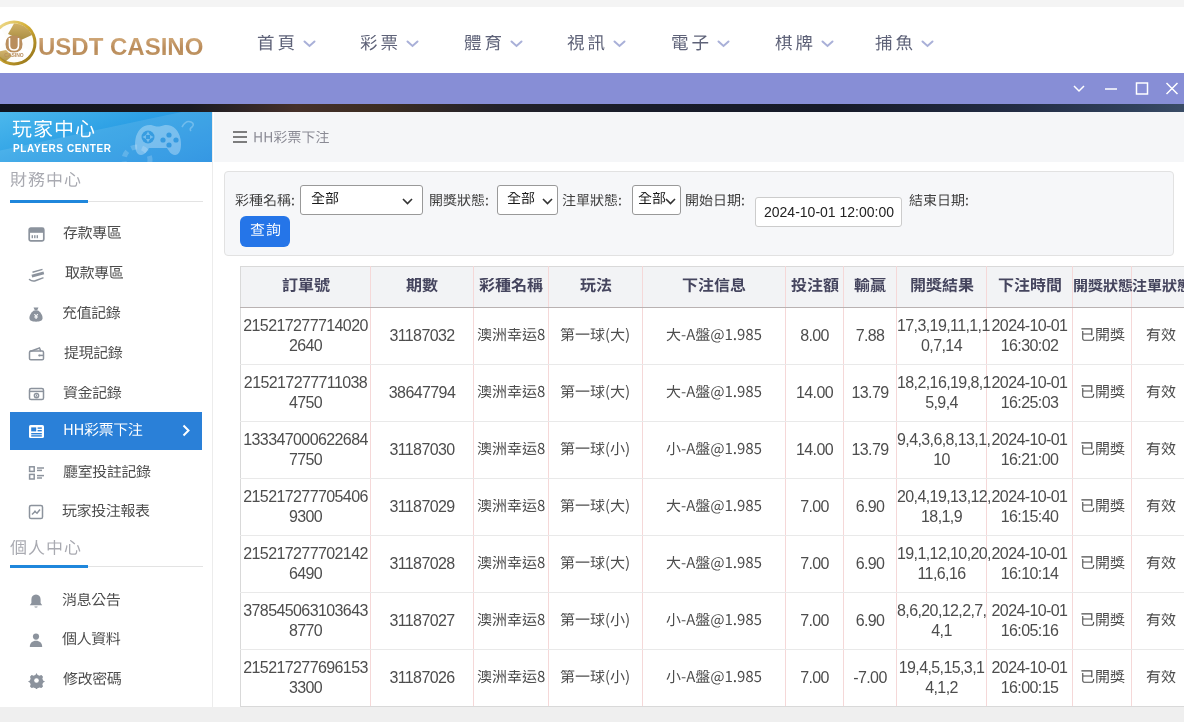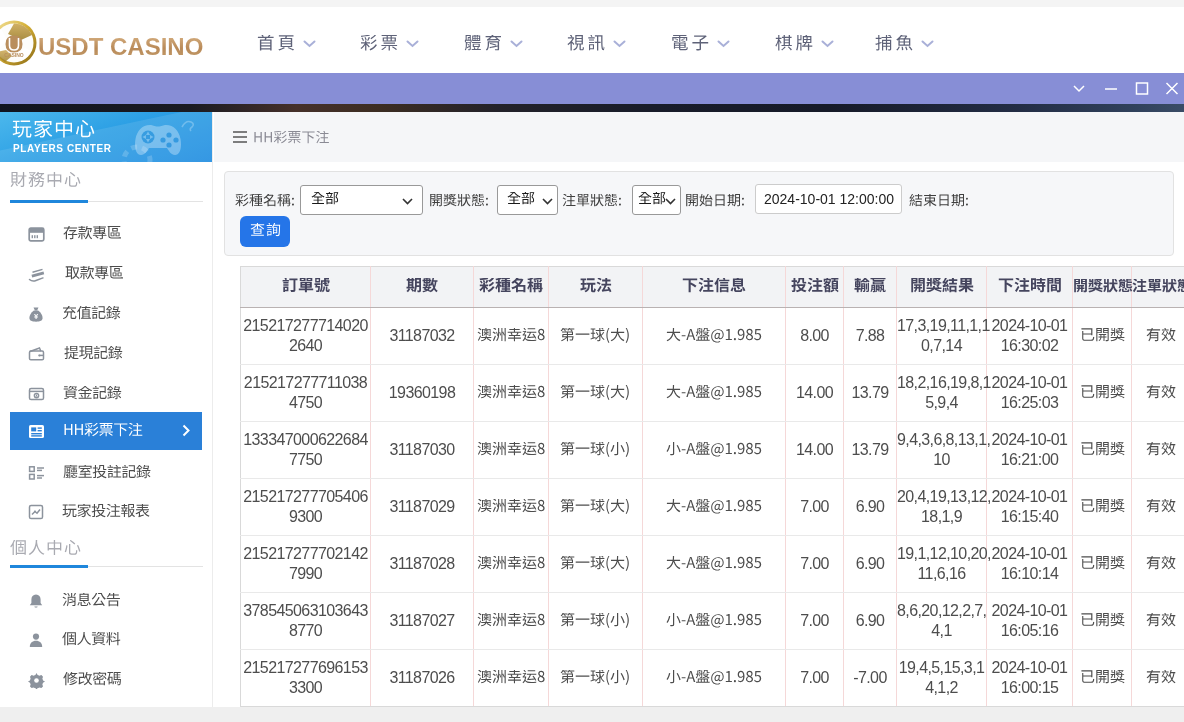--- a/index.html
+++ b/index.html
@@ -23,21 +23,21 @@
 .mi .mt { margin-left:18px; }
 #active { position:absolute; left:10px; top:300px; width:192px; height:38px; background:#2a80d8; display:flex; align-items:center; padding-left:18px; }
 #active .mt { margin-left:18px; }
 #active .arr { position:absolute; right:12px; top:12px; }
 #main { position:absolute; left:214px; top:0; width:970px; height:610px; background:#fff; }
 #crumb { position:absolute; left:0; top:0; width:970px; height:50px; background:#f5f6f8; }
 #filter { position:absolute; left:10px; top:59px; width:950px; height:85px; background:#f6f7f9; border:1px solid #e2e2e2; border-radius:4px; }
 .flabel { position:absolute; top:20px; }
 .sel { position:absolute; top:13px; height:30px; background:#fff; border:1px solid #999; border-radius:3px; display:flex; align-items:center; padding-left:10px; }
 .sel .sc { position:absolute; top:12px; }
-.inp { position:absolute; top:12px; height:30px; background:#fff; border:1px solid #ccc; border-radius:3px; font-size:14px; color:#222; display:flex; align-items:center; padding-left:8px; }
+.inp { position:absolute; top:25px; height:30px; background:#fff; border:1px solid #ccc; border-radius:3px; font-size:14px; color:#222; display:flex; align-items:center; padding-left:8px; }
 #qbtn { position:absolute; left:15px; top:44px; width:50px; height:31px; background:#2575e8; border-radius:6px; display:flex; align-items:center; justify-content:center; }
 table { position:absolute; left:26px; top:154px; width:950px; border-collapse:collapse; table-layout:fixed; }
 th { height:41px; background:#f2f3f5; border:1px solid #f5d8d8; border-top:1px solid #d9d9d9; border-bottom:1px solid #b9b2b2; text-align:center; vertical-align:middle; }
 th:first-child { border-left:1px solid #d9d9d9; } th:last-child { border-right:1px solid #d9d9d9; }
 td { height:57px; border:1px solid #f5d8d8; border-top:1px solid #e9e9e9; border-bottom:1px solid #e9e9e9; text-align:center; vertical-align:middle; font-size:16px; letter-spacing:-0.6px; color:#4d4d4d; }
 td:first-child { border-left:1px solid #d9d9d9; } td:last-child { border-right:1px solid #d9d9d9; }
 tr:last-child td { border-bottom:1px solid #d9d9d9; }
 .l { line-height:20px; }
 #footgray { position:absolute; left:0; top:595px; width:1184px; height:15px; background:#efefef; }
 </style></head>
@@ -456,21 +456,21 @@
               </svg></td>
 <td><svg width="30" height="17">
                 <use href="#youxiao" fill="#4d4d4d"></use>
               </svg></td>
 </tr>
           <tr>
 <td>
               <div class="l">215217277711038</div>
               <div class="l">4750</div>
             </td>
-<td>19360198</td>
+<td>38647794</td>
 <td><svg width="69" height="17">
                 <use href="#aozhou" fill="#4d4d4d"></use>
               </svg></td>
 <td><svg width="71" height="17">
                 <use href="#wf_da" fill="#4d4d4d"></use>
               </svg></td>
 <td><svg width="96" height="17">
                 <use href="#bet_da" fill="#4d4d4d"></use>
               </svg></td>
 <td>14.00</td>
@@ -550,21 +550,21 @@
 <td><svg width="45" height="17">
                 <use href="#yikaijiang" fill="#4d4d4d"></use>
               </svg></td>
 <td><svg width="30" height="17">
                 <use href="#youxiao" fill="#4d4d4d"></use>
               </svg></td>
 </tr>
           <tr>
 <td>
               <div class="l">215217277702142</div>
-              <div class="l">7990</div>
+              <div class="l">6490</div>
             </td>
 <td>31187028</td>
 <td><svg width="69" height="17">
                 <use href="#aozhou" fill="#4d4d4d"></use>
               </svg></td>
 <td><svg width="71" height="17">
                 <use href="#wf_da" fill="#4d4d4d"></use>
               </svg></td>
 <td><svg width="96" height="17">
                 <use href="#bet_da" fill="#4d4d4d"></use>

